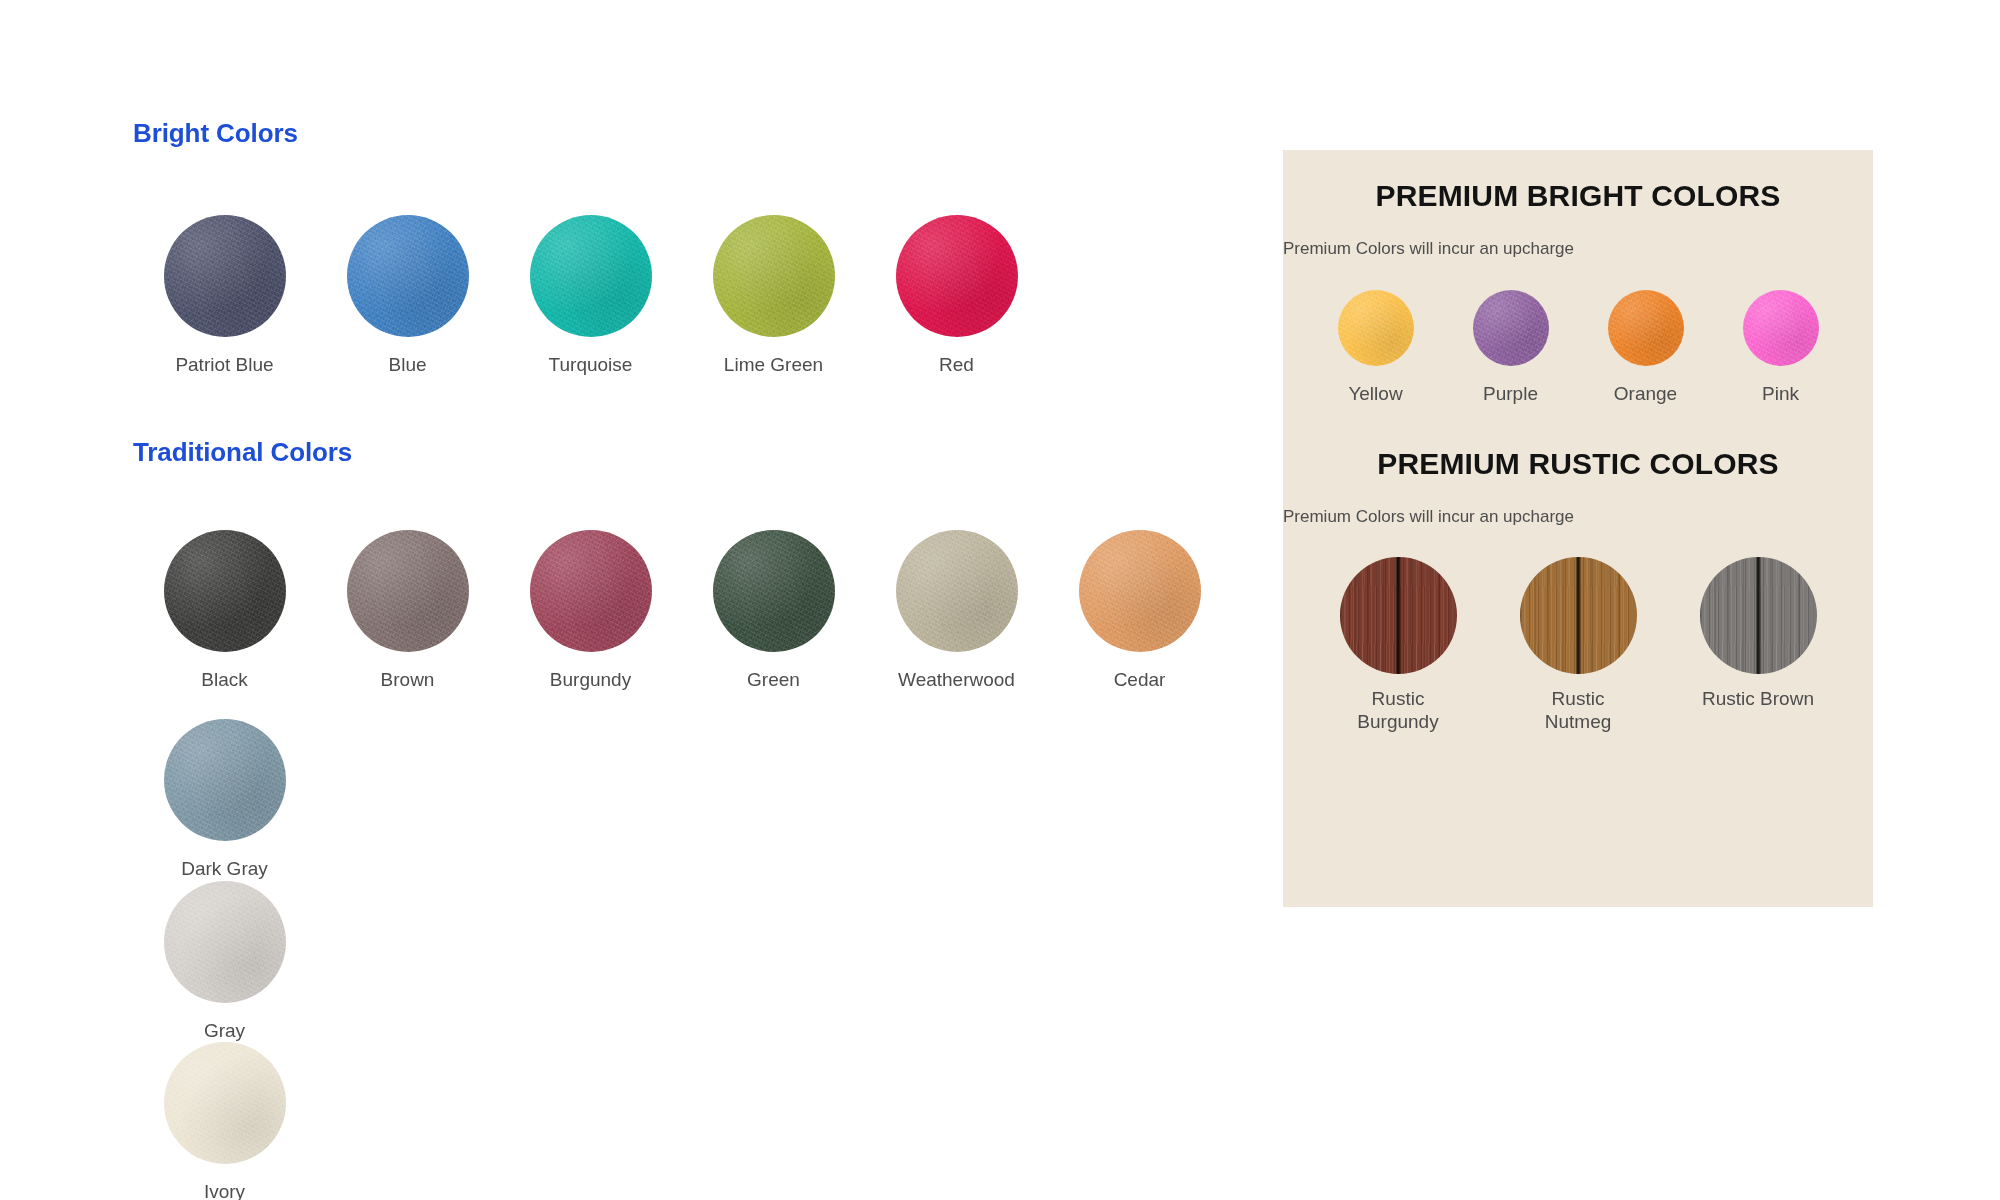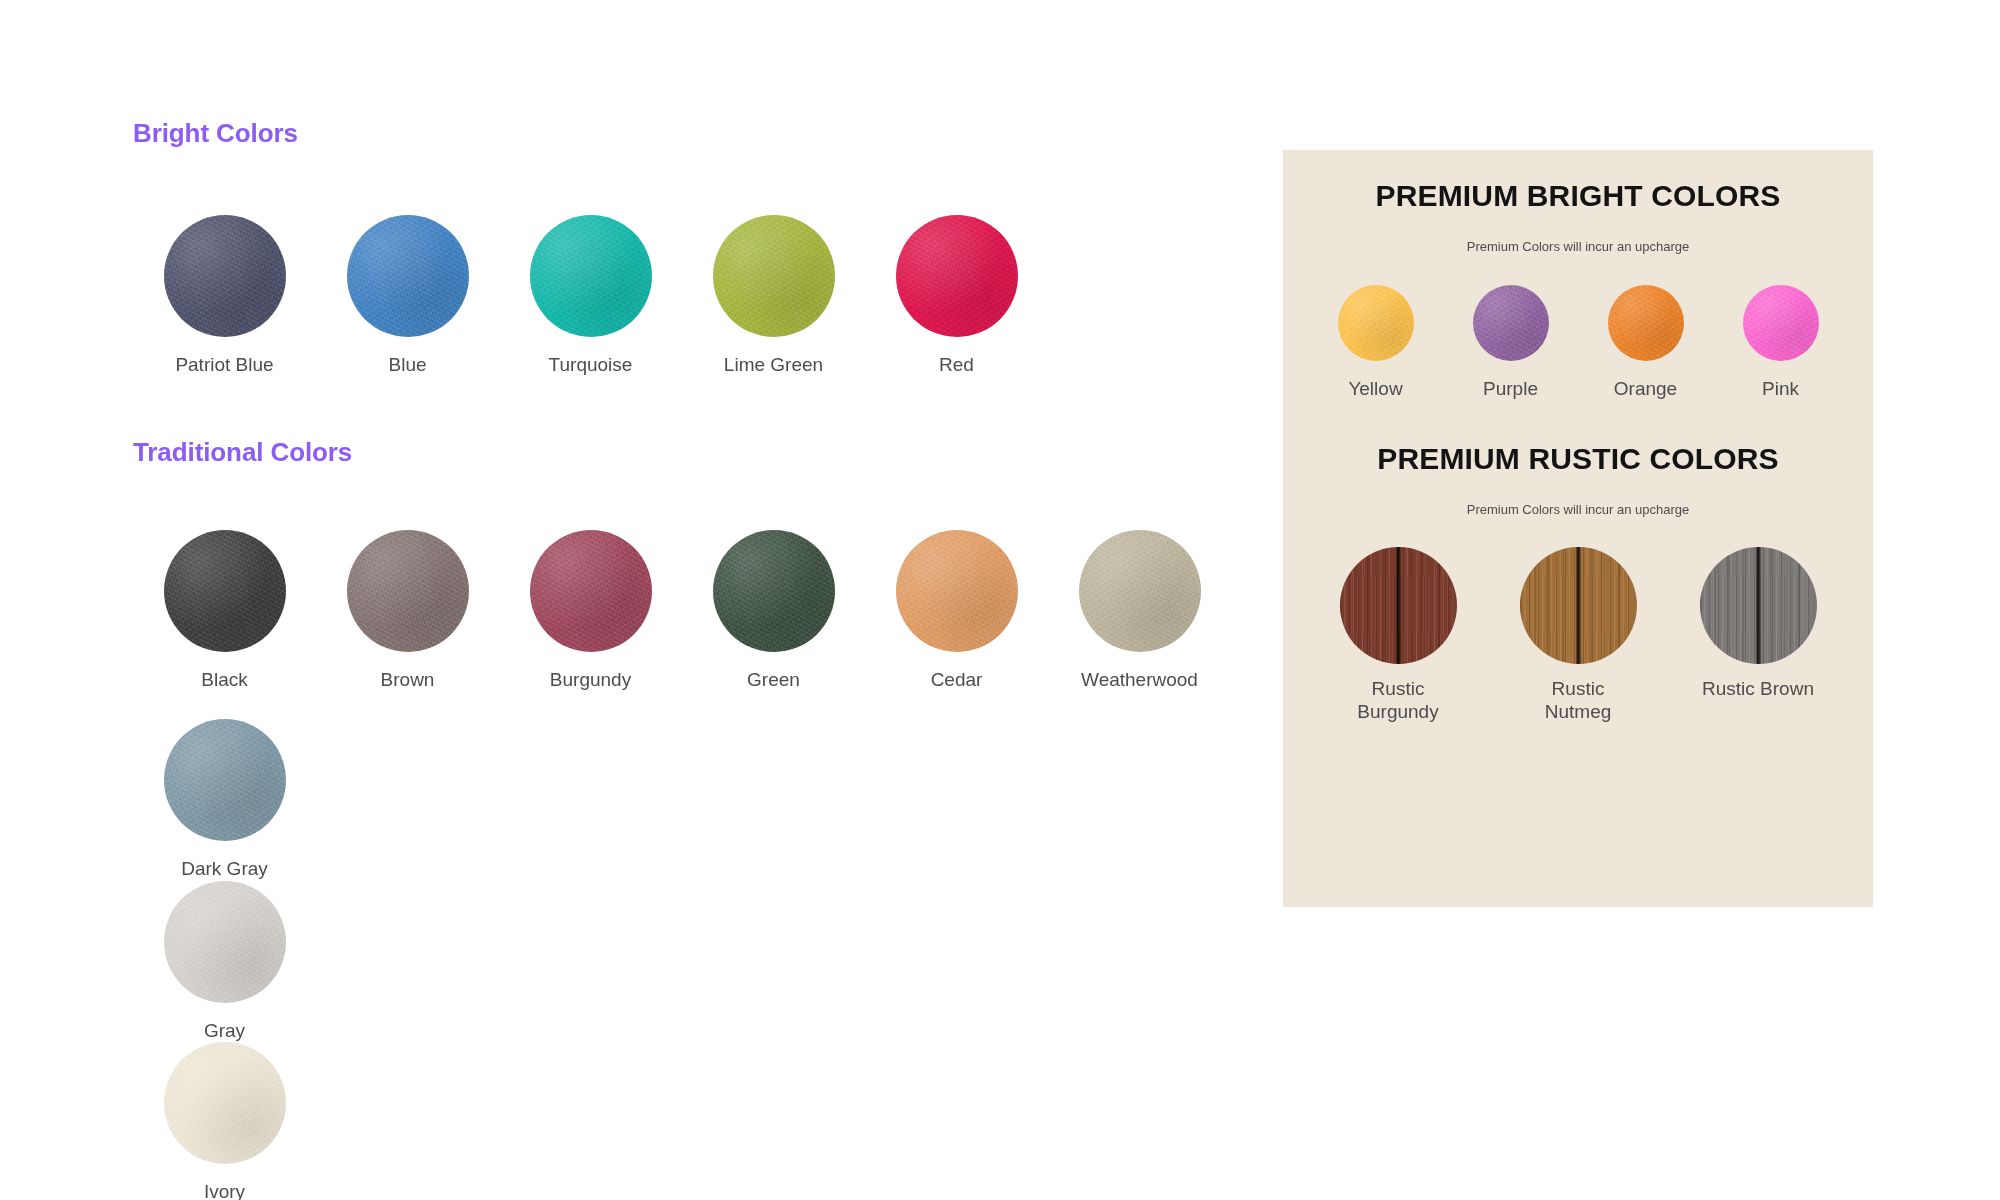--- a/index.html
+++ b/index.html
@@ -21,21 +21,21 @@
   .left-col {
     position: absolute;
     left: 133px;
     top: 118px;
     width: 1100px;
   }
 
   .section-heading {
     font-size: 26px;
     font-weight: bold;
-    color: #8b5cf6;
+    color: #1d4ed8;
     letter-spacing: -0.1px;
     margin: 0;
     line-height: 1.2;
   }
 
   .swatch-row {
     display: flex;
     align-items: flex-start;
   }
 
@@ -138,23 +138,23 @@
   .premium-title {
     font-size: 30px;
     font-weight: bold;
     color: #131313;
     text-align: center;
     letter-spacing: 0.15px;
     margin: 0;
   }
 
   .premium-sub {
-    font-size: 13px;
+    font-size: 17px;
     color: #4d4d4d;
-    text-align: center;
+    text-align: left;
     margin: 0;
   }
 
   .premium-row {
     display: flex;
     justify-content: center;
     align-items: flex-start;
   }
   .premium-row .cell { width: 135px; }
   .premium-row .dot  { width: 76px; height: 76px; }
@@ -205,26 +205,26 @@
       </div>
       <div class="cell">
         <div class="dot fabric" style="background: rgb(156, 68, 89);"></div>
         <div class="swatch-label" style="margin-top: 17px;">Burgundy</div>
       </div>
       <div class="cell">
         <div class="dot fabric" style="background: rgb(59, 79, 63);"></div>
         <div class="swatch-label" style="margin-top: 17px;">Green</div>
       </div>
       <div class="cell">
+        <div class="dot fabric" style="background: rgb(186, 178, 154);"></div>
+        <div class="swatch-label" style="margin-top: 17px;">Weatherwood</div>
+      </div>
+      <div class="cell">
         <div class="dot fabric" style="background: rgb(223, 154, 98);"></div>
         <div class="swatch-label" style="margin-top: 17px;">Cedar</div>
-      </div>
-      <div class="cell">
-        <div class="dot fabric" style="background: rgb(186, 178, 154);"></div>
-        <div class="swatch-label" style="margin-top: 17px;">Weatherwood</div>
       </div>
     </div>
 
   <div class="swatch-row" id="row-trad-1" style="margin-top:28px;flex-direction:column;">
       <div class="cell">
         <div class="dot fabric" style="background: rgb(125, 151, 165);"></div>
         <div class="swatch-label" style="margin-top: 17px;">Dark Gray</div>
       </div>
       <div class="cell">
         <div class="dot fabric" style="background: rgb(212, 208, 204);"></div>

